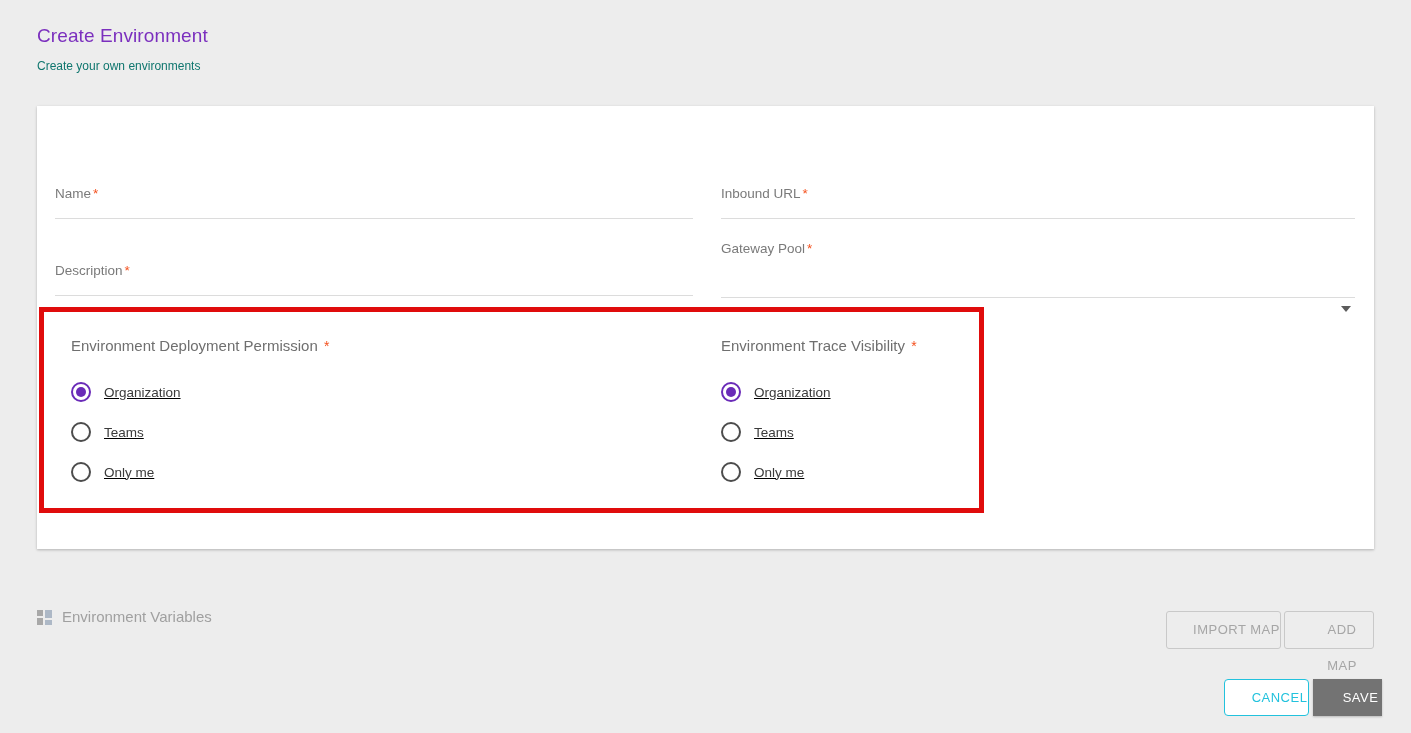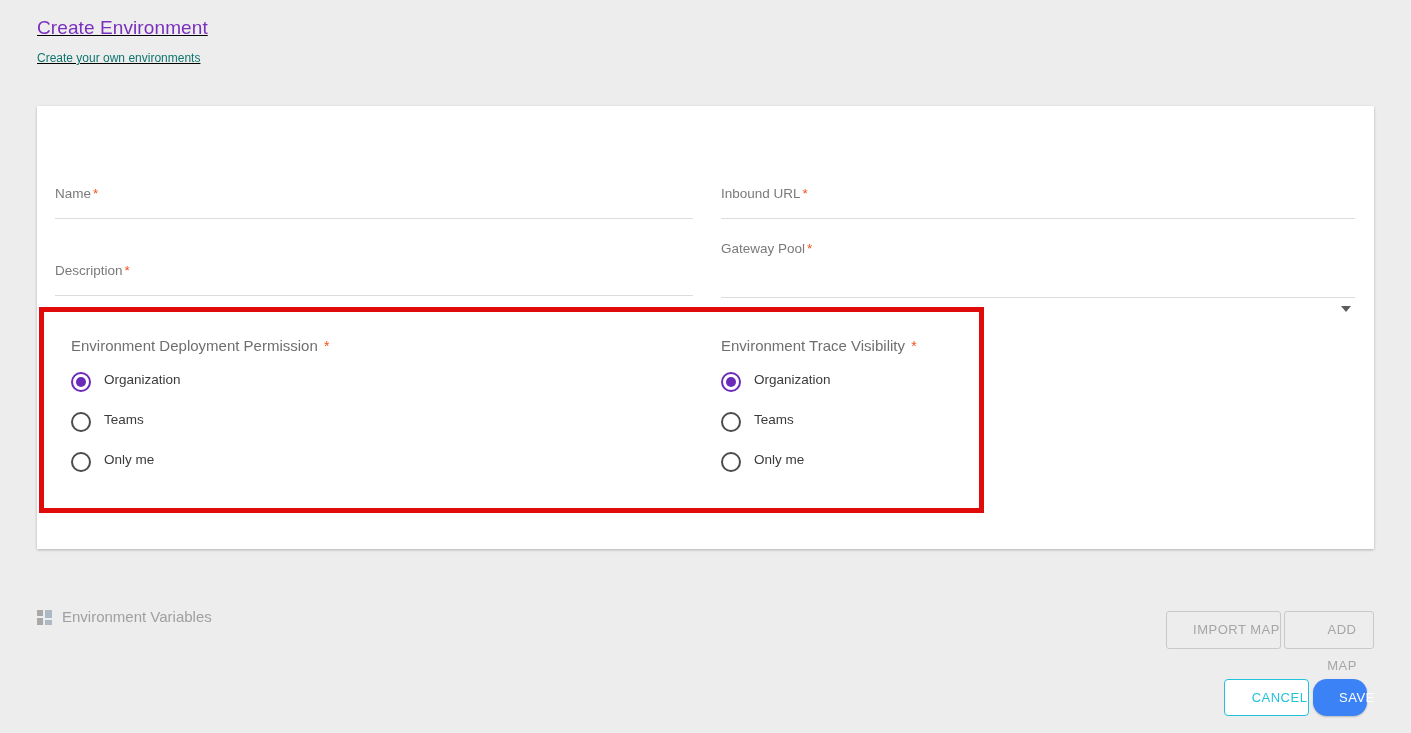--- a/index.html
+++ b/index.html
@@ -13,22 +13,21 @@
     font-family: "Liberation Sans", sans-serif;
     -webkit-font-smoothing: antialiased;
     overflow: hidden;
     position: relative;
   }
 
   
   .page-header {
     position: absolute;
     left: 37px;
-    top: 16px;
-    text-decoration: underline;
+    top: 24px;
   }
   .page-title {
     color: #7b2fbe;
     font-size: 19px;
     line-height: 24px;
     font-weight: 400;
     letter-spacing: .1px;
     margin: 0;
   }
   .page-subtitle {
@@ -125,21 +124,23 @@
     font-size: 15px;
     color: #6f6f6f;
     line-height: 19px;
     white-space: nowrap;
     margin-bottom: 16px;
   }
   .group-title .req { font-size: 14px; }
 
   .radio-row {
     display: flex;
+    align-items: center;
     height: 40px;
+    text-decoration: underline;
   }
   .radio-mark {
     width: 20px;
     height: 20px;
     border-radius: 50%;
     border: 2px solid #4c4c4c;
     box-sizing: border-box;
     position: relative;
     flex: 0 0 auto;
   }
@@ -226,27 +227,27 @@
     line-height: 35px;
     border: 1px solid #22c2dd;
     border-radius: 4px;
     color: #22c2dd;
     background: #ffffff;
   }
   .btn-filled-cyan {
     position: absolute;
     left: 1313px;
     top: 679px;
-    width: 54px;
+    width: 69px;
     height: 37px;
     line-height: 37px;
     border: none;
-    border-radius: 14px;
+    border-radius: 0;
     color: #ffffff;
-    background: #3b82f6;
+    background: #737373;
     box-shadow: 0 1px 2px rgba(0,0,0,.22);
   }
 </style>
 </head>
 <body>
 
 <div class="page-header">
   <h1 class="page-title">Create Environment</h1>
   <div class="page-subtitle">Create your own environments</div>
 </div>

